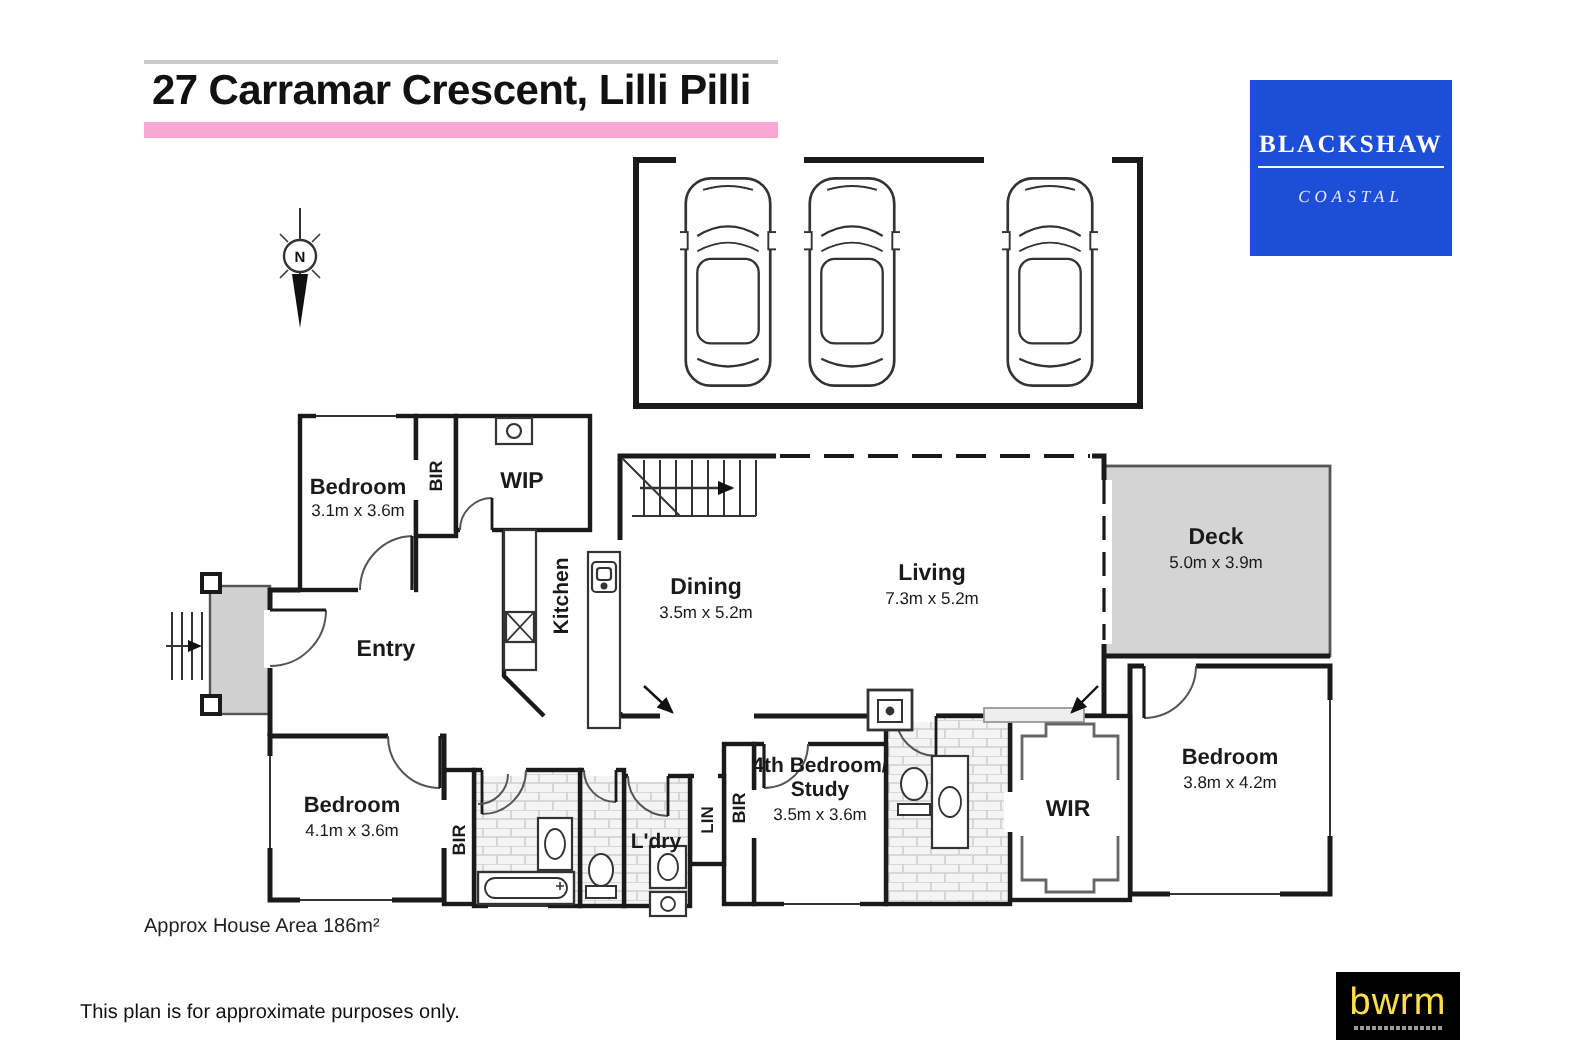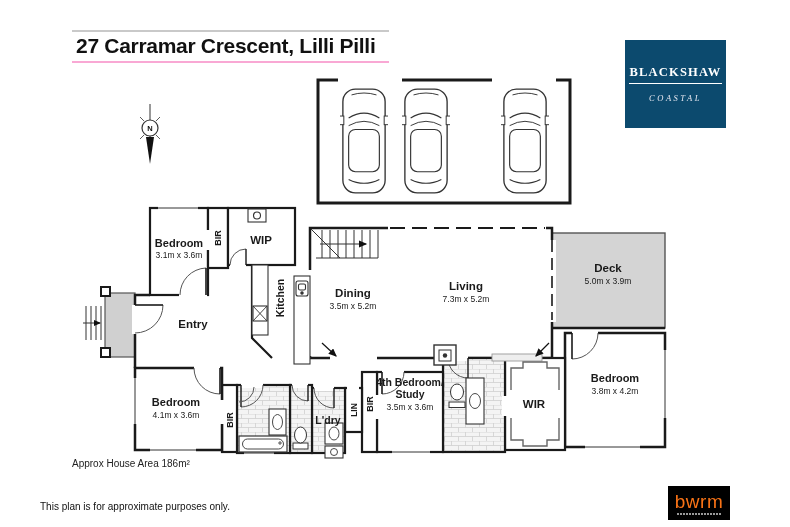--- a/index.html
+++ b/index.html
@@ -4,30 +4,30 @@
 <style>
   html,body{margin:0;padding:0;}
   body{
     width:790px;height:527px;position:relative;background:#ffffff;
     font-family:"Liberation Sans", sans-serif;overflow:hidden;
   }
   .abs{position:absolute;}
   
   .title-block{
     left:72px;top:30px;width:313px;
-    border-top:2px solid #c9c9c9;border-bottom:2px solid #f9a8d4;
+    border-top:2px solid #c9c9c9;border-bottom:8px solid #f9a8d4;
     padding:2px 0 3px 4px;
   }
   .title-block h1{
     margin:0;font-size:21px;font-weight:bold;color:#111;letter-spacing:-0.3px;
     font-family:"Liberation Sans", sans-serif;
   }
   
   .brand-box{
-    left:625px;top:40px;width:101px;height:88px;background:#0c4a6e;
+    left:625px;top:40px;width:101px;height:88px;background:#1d4ed8;
     display:flex;flex-direction:column;align-items:center;justify-content:center;
   }
   .brand-name{
     color:#ffffff;font-family:"Liberation Serif", serif;font-size:12.5px;
     font-weight:bold;letter-spacing:1.2px;border-bottom:1px solid #ffffff;
     padding-bottom:3px;white-space:nowrap;
   }
   .brand-division{
     color:#e8e9f2;font-family:"Liberation Serif", serif;font-size:8.5px;
     letter-spacing:2.5px;margin-top:9px;white-space:nowrap;font-style:italic;
@@ -35,21 +35,21 @@
   
   svg.plan{left:0;top:0;}
   
   .area-note{left:72px;top:458px;font-size:10px;color:#222;}
   .footer-text{left:40px;top:486px;width:620px;font-size:10px;color:#111;line-height:14px;}
   .bwrm-box{
     left:668px;top:486px;width:62px;height:34px;background:#000;
     display:flex;flex-direction:column;align-items:center;justify-content:center;
   }
   .bwrm-label{
-    color:#f97316;font-size:19px;line-height:19px;font-weight:400;letter-spacing:0.5px;
+    color:#fde047;font-size:19px;line-height:19px;font-weight:400;letter-spacing:0.5px;
     font-family:"Liberation Sans", sans-serif;
   }
   .bwrm-tagline{width:44px;height:2px;margin-top:2px;
     background:repeating-linear-gradient(90deg,#9a9a9a 0 2px,transparent 2px 3px);}
 </style>
 </head>
 <body>
 
 <div class="abs title-block">
   <h1>27 Carramar Crescent, Lilli Pilli</h1>

